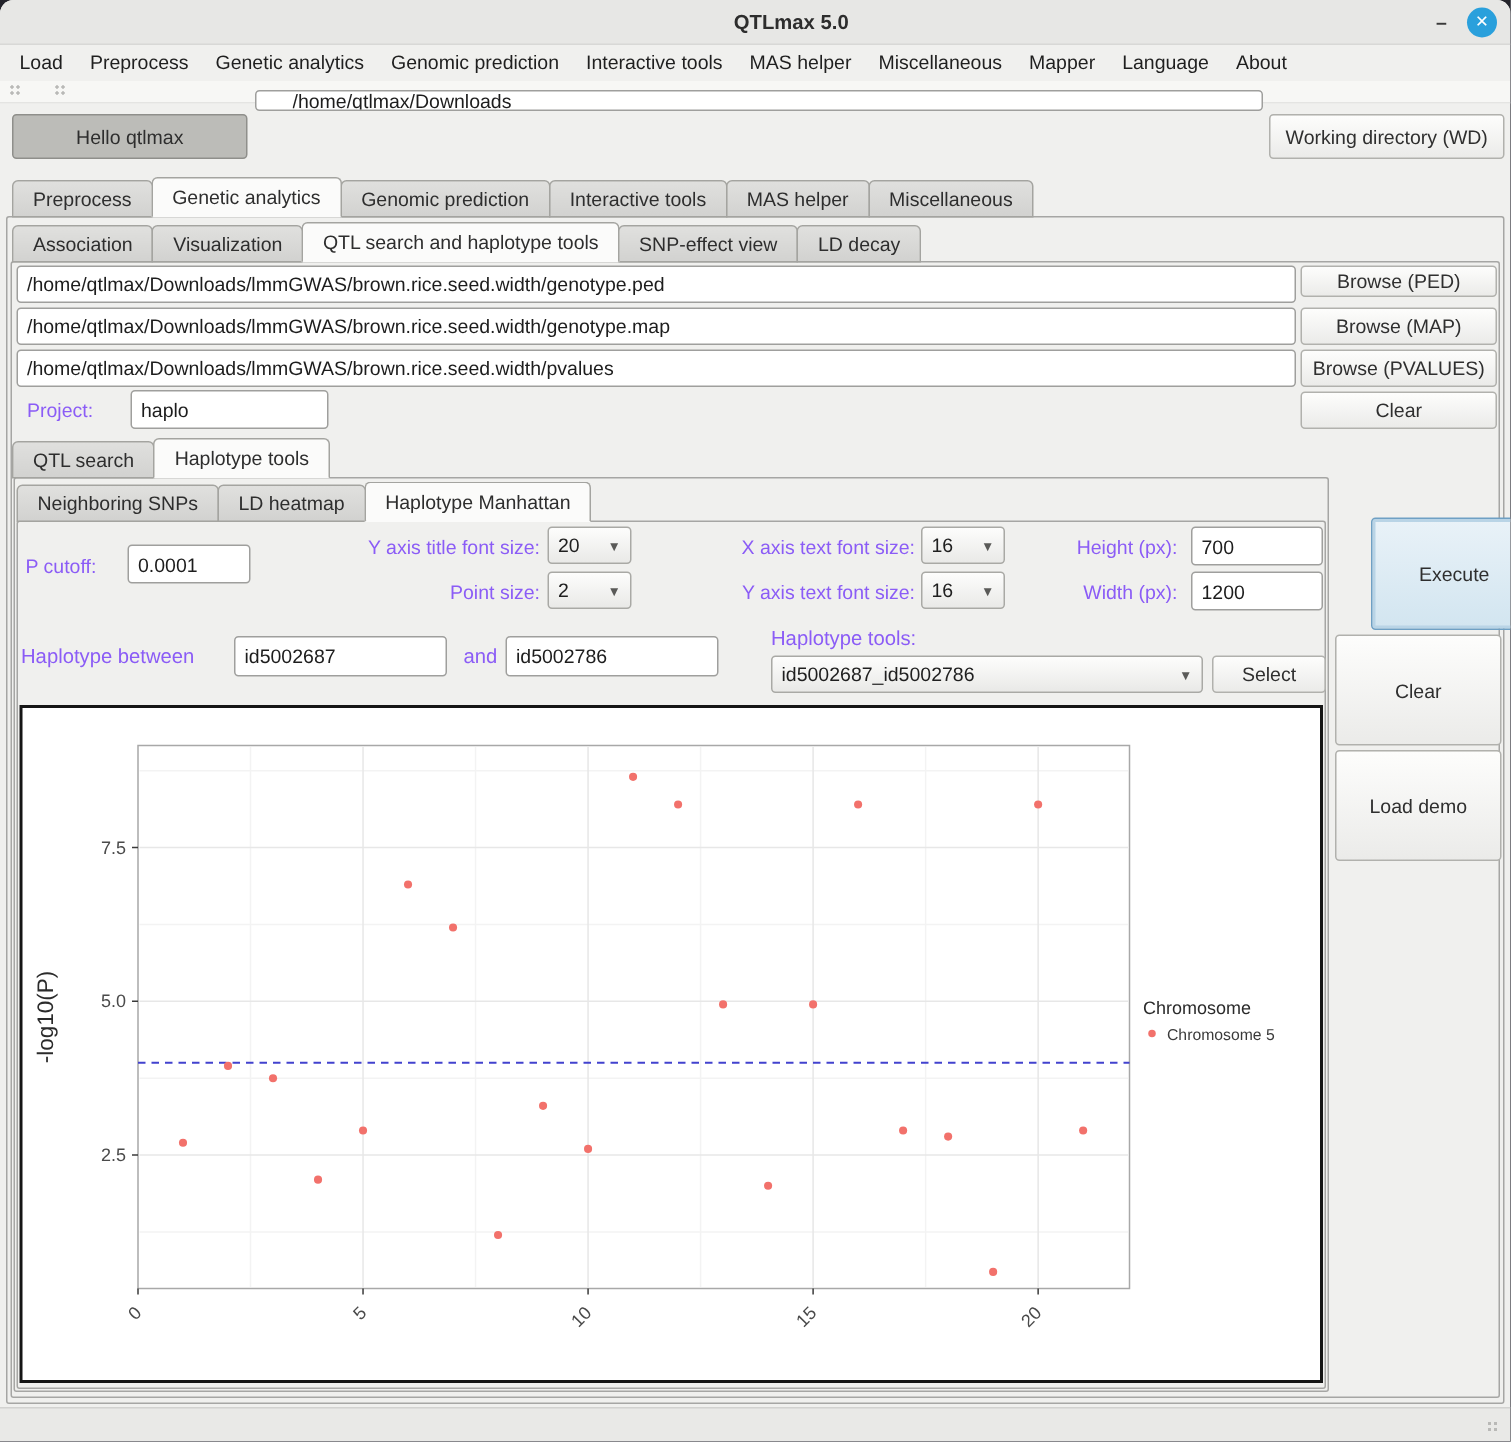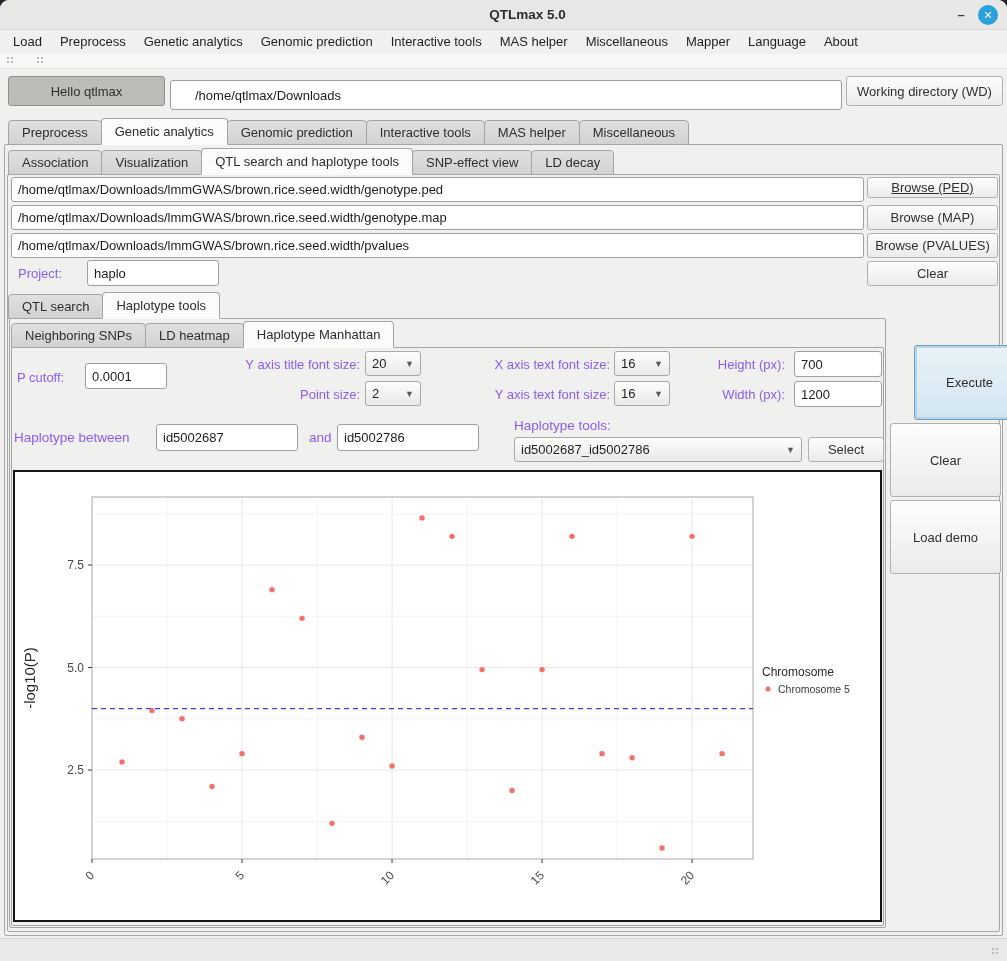--- a/index.html
+++ b/index.html
@@ -95,21 +95,21 @@
     <span class="menu-item">Mapper</span>
     <span class="menu-item">Language</span>
     <span class="menu-item">About</span>
   </div>
   <div class="abs" id="toolbar-strip">
     <span class="grip-dots"></span>
     <span class="grip-dots" style="margin-left:18px"></span>
   </div>
 
   <div class="abs btn-pressed" style="left:8px; top:76px; width:157px; height:30px;">Hello qtlmax</div>
-  <input class="abs tinput" style="left: 170px; top: 80px; width: 672px; height: 30px; padding-left: 24px;" value="/home/qtlmax/Downloads">
+  <input class="abs tinput" style="left: 170px; top: 60px; width: 672px; height: 14px; padding-left: 24px;" value="/home/qtlmax/Downloads">
   <div class="abs btn" style="left:846px; top:76px; width:157px; height:30px;">Working directory (WD)</div>
 
   <div class="abs tab-row" style="left:8px; top:118px; height:27px;">
     <div class="tab">Preprocess</div>
     <div class="tab selected">Genetic analytics</div>
     <div class="tab">Genomic prediction</div>
     <div class="tab">Interactive tools</div>
     <div class="tab">MAS helper</div>
     <div class="tab">Miscellaneous</div>
   </div>
@@ -118,21 +118,21 @@
   <div class="abs tab-row" style="left:8px; top:148px; height:27px; z-index:2;">
     <div class="tab">Association</div>
     <div class="tab">Visualization</div>
     <div class="tab selected">QTL search and haplotype tools</div>
     <div class="tab">SNP-effect view</div>
     <div class="tab">LD decay</div>
   </div>
   <div class="abs panel" style="left:7px; top:174px; width:993px; height:758px; z-index:0;"></div>
 
   <input class="abs tinput" style="left: 11px; top: 177px; width: 853px; height: 25px; z-index: 2;" value="/home/qtlmax/Downloads/lmmGWAS/brown.rice.seed.width/genotype.ped">
-  <div class="abs btn" style="left:867px; top:177px; width:131px; height:21px; z-index:2;text-decoration:underline;">Browse (PED)</div>
+  <div class="abs btn" style="left:867px; top:177px; width:131px; height:21px; z-index:2;">Browse (PED)</div>
 
   <input class="abs tinput" style="left: 11px; top: 205px; width: 853px; height: 25px; z-index: 2;" value="/home/qtlmax/Downloads/lmmGWAS/brown.rice.seed.width/genotype.map">
   <div class="abs btn" style="left:867px; top:205px; width:131px; height:25px; z-index:2;">Browse (MAP)</div>
 
   <input class="abs tinput" style="left: 11px; top: 233px; width: 853px; height: 25px; z-index: 2;" value="/home/qtlmax/Downloads/lmmGWAS/brown.rice.seed.width/pvalues">
   <div class="abs btn" style="left:867px; top:233px; width:131px; height:25px; z-index:2;">Browse (PVALUES)</div>
 
   <div class="abs lbl" style="left:18px; top:266px; z-index:2;">Project:</div>
   <input class="abs tinput" style="left: 87px; top: 260px; width: 132px; height: 26px; z-index: 2;" value="haplo">
   <div class="abs btn" style="left:867px; top:261px; width:131px; height:25px; z-index:2;">Clear</div>

